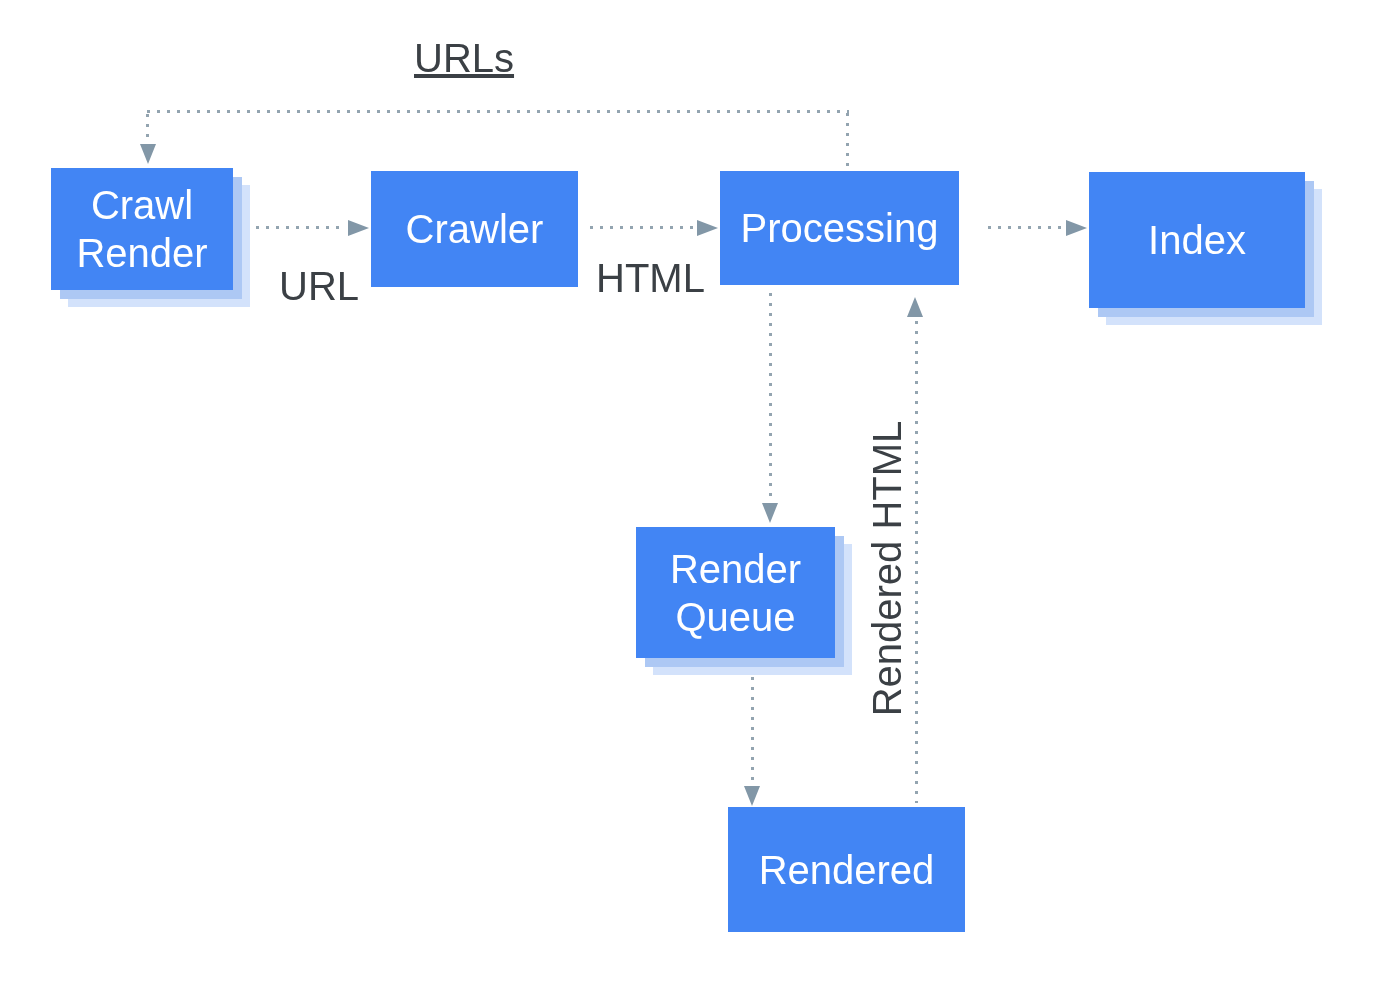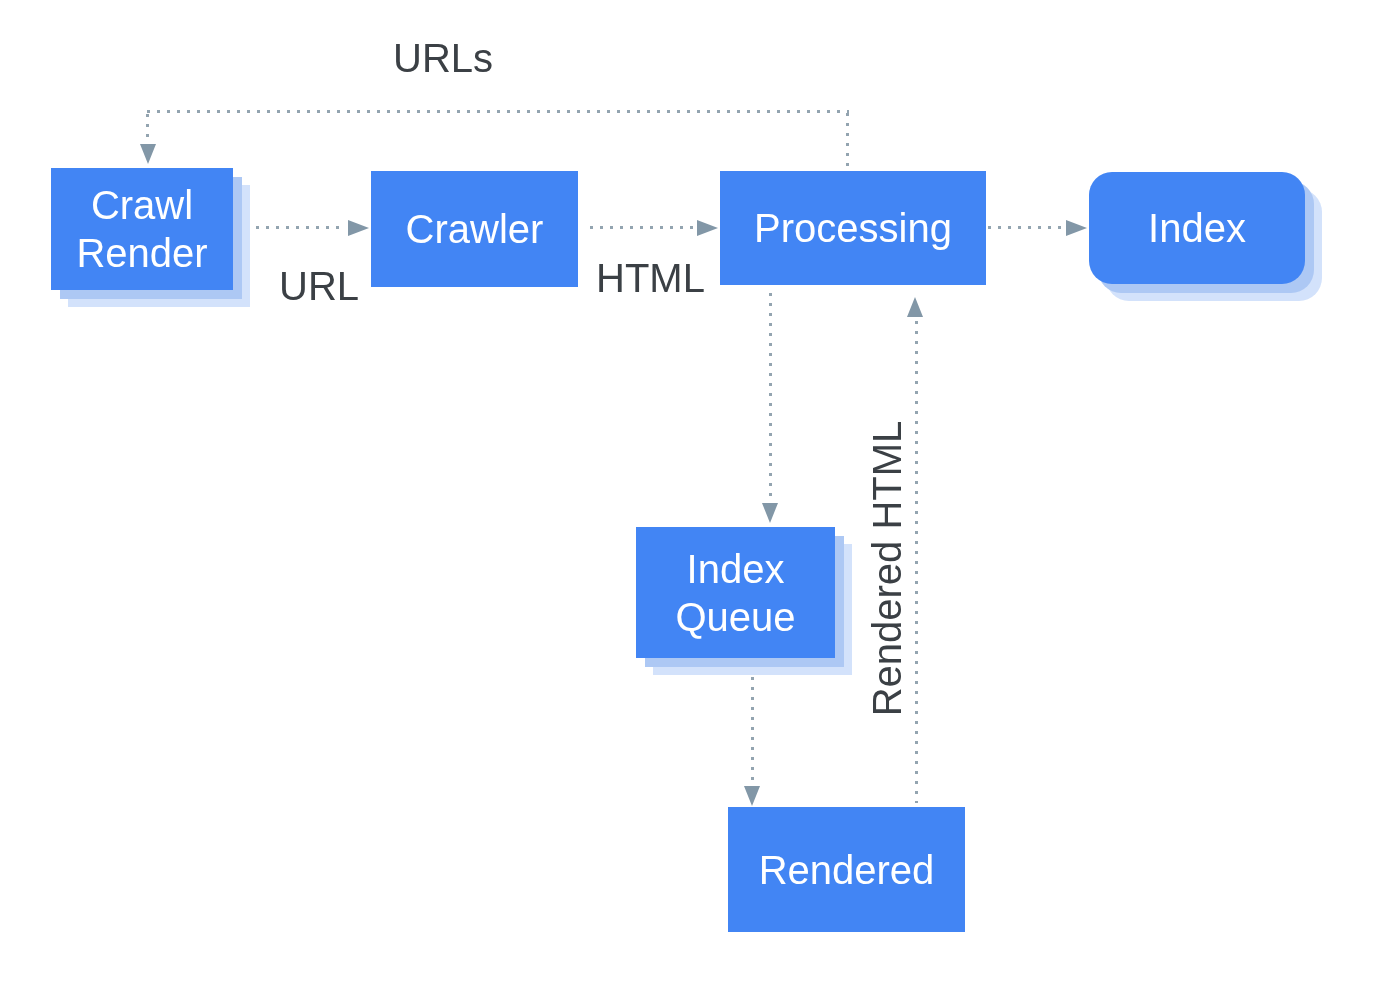--- a/index.html
+++ b/index.html
@@ -34,36 +34,36 @@
   .ah{position:absolute;width:0;height:0;}
   .ah-right{border-top:8px solid transparent;border-bottom:8px solid transparent;border-left:21px solid var(--ah);}
   .ah-down{border-left:8px solid transparent;border-right:8px solid transparent;border-top:20px solid var(--ah);}
   .ah-up{border-left:8px solid transparent;border-right:8px solid transparent;border-bottom:20px solid var(--ah);}
   .elabel{position:absolute;color:var(--ink);font-size:40px;white-space:nowrap;}
   .elabel-v{width:320px;text-align:center;transform:rotate(-90deg);}
 
   
   .n-crawl-queue{left:51px;top:168px;width:182px;height:122px;}
   .n-crawler{left:371px;top:171px;width:207px;height:116px;}
-  .n-processing{left:720px;top:171px;width:266px;height:114px;}
-  .n-index{left:1089px;top:172px;width:216px;height:112px;border-radius:23px;}
+  .n-processing{left:720px;top:171px;width:239px;height:114px;}
+  .n-index{left:1089px;top:172px;width:216px;height:136px;}
   .n-render-queue{left:636px;top:527px;width:199px;height:131px;}
   .n-renderer{left:728px;top:807px;width:237px;height:125px;}
 </style>
 </head>
 <body>
 
 <div class="canvas">
 
   <div>
     <div class="hline" style="left:147px;top:110px;width:702px;"></div>
     <div class="vline" style="left:846px;top:113px;height:53px;"></div>
     <div class="vline" style="left:146px;top:114px;height:30px;"></div>
     <div class="ah ah-down" style="left:140px;top:144px;"></div>
-    <div class="elabel" style="left:393px;top:36px;">URLs</div>
+    <div class="elabel" style="left:414px;top:36px;text-decoration:underline;">URLs</div>
   </div>
 
   <div>
     <div class="hline" style="left:246px;top:226px;width:100px;"></div>
     <div class="ah ah-right" style="left:348px;top:220px;"></div>
     <div class="elabel" style="left:279px;top:264px;">URL</div>
   </div>
 
   <div>
     <div class="hline" style="left:590px;top:226px;width:106px;"></div>
@@ -102,20 +102,20 @@
 
   <div class="node n-processing">
     <span>Processing</span>
   </div>
 
   <div class="node shadowed n-index">
     <span>Index</span>
   </div>
 
   <div class="node shadowed n-render-queue">
-    <span>Index Queue</span>
+    <span>Render Queue</span>
   </div>
 
   <div class="node n-renderer">
     <span>Rendered</span>
   </div>
 
 </div>
 
 </body></html>

